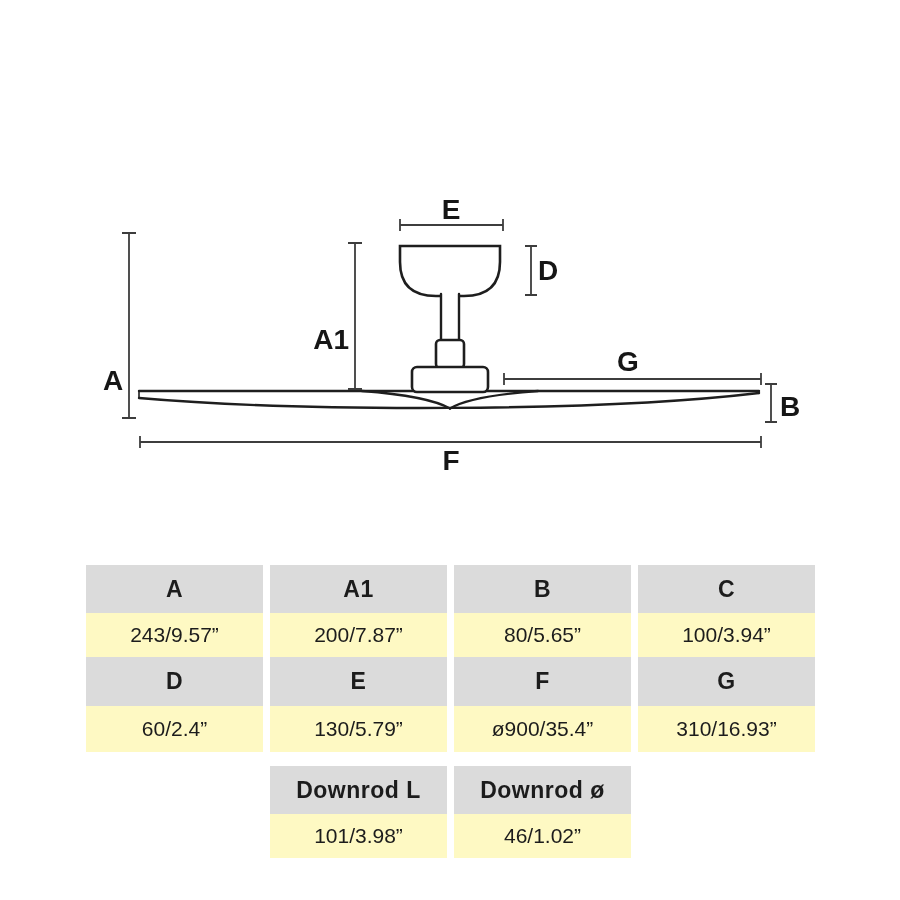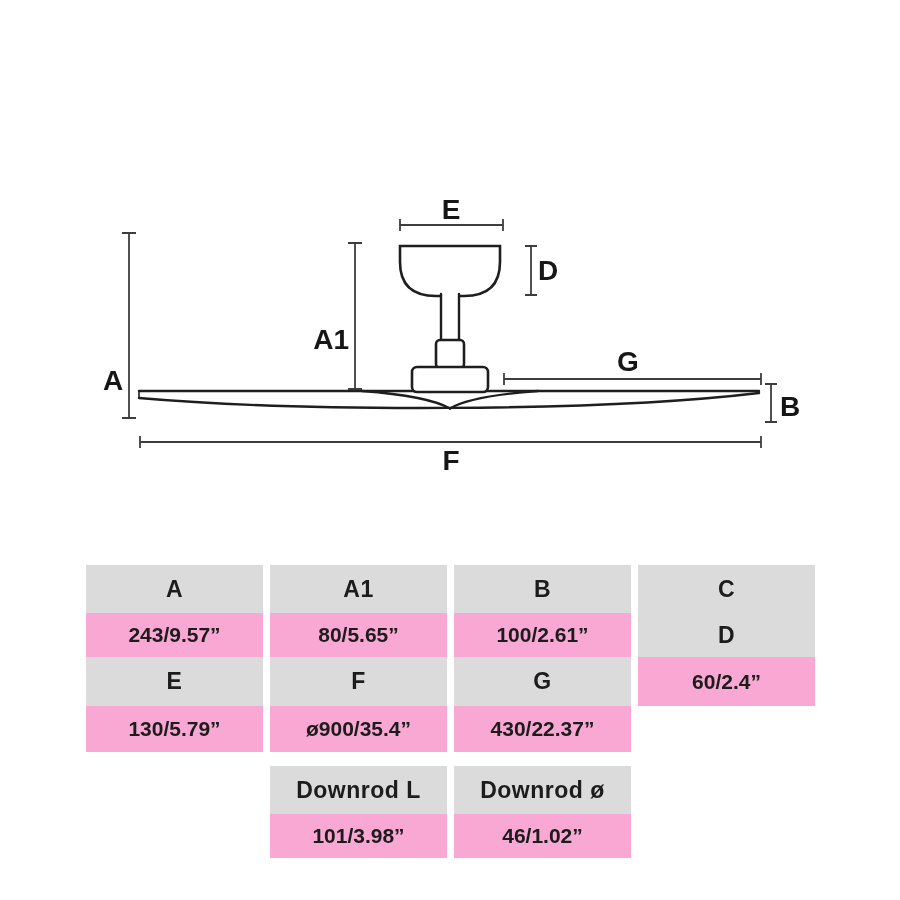--- a/index.html
+++ b/index.html
@@ -47,22 +47,22 @@
     justify-content: center;
     white-space: nowrap;
   }
   .th {
     background: var(--header-bg);
     font-weight: bold;
     font-size: 23px;
     letter-spacing: 0.5px;
   }
   .td {
-    background: #f9a8d4;
-    font-weight: bold;
+    background: #fef9c3;
+    font-weight: normal;
     font-size: 21px;
   }
   .col2 { grid-column: 2; }
   .col3 { grid-column: 3; }
   .row6 { grid-row: 6; }
   .row7 { grid-row: 7; text-align: center; }
 </style>
 </head>
 <body>
 
@@ -126,32 +126,33 @@
   </svg>
 
   <div class="spec-table">
 
     <div class="th">A</div>
     <div class="th">A1</div>
     <div class="th">B</div>
     <div class="th">C</div>
 
     <div class="td">243/9.57”</div>
+    <div class="td">200/7.87”</div>
     <div class="td">80/5.65”</div>
-    <div class="td">100/2.61”</div>
+    <div class="td">100/3.94”</div>
 
     <div class="th">D</div>
     <div class="th">E</div>
     <div class="th">F</div>
     <div class="th">G</div>
 
     <div class="td">60/2.4”</div>
     <div class="td">130/5.79”</div>
     <div class="td">ø900/35.4”</div>
-    <div class="td">430/22.37”</div>
+    <div class="td">310/16.93”</div>
 
     <div class="th col2 row6">Downrod L</div>
     <div class="th col3 row6">Downrod ø</div>
 
     <div class="td col2 row7">101/3.98”</div>
     <div class="td col3 row7">46/1.02”</div>
   </div>
 
 </div>
 

